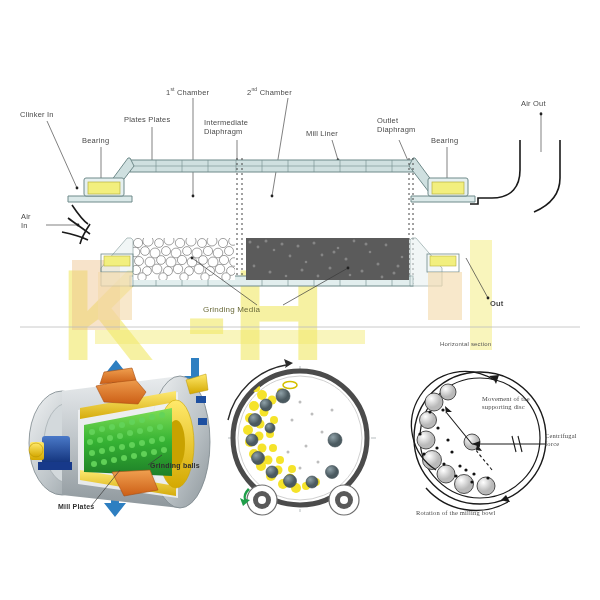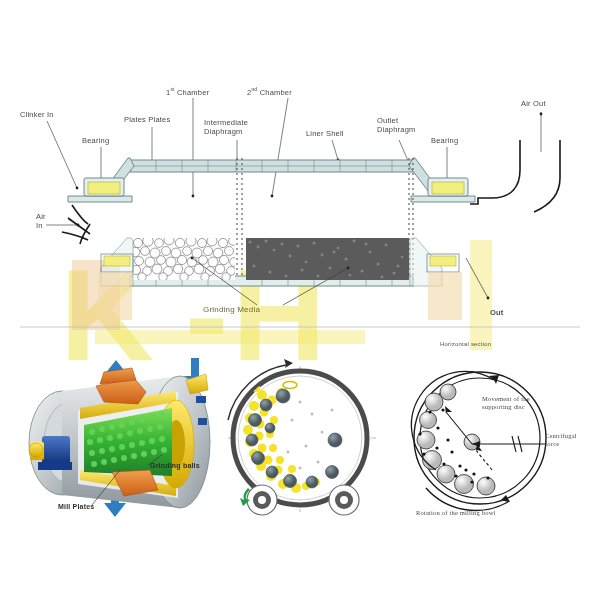--- a/index.html
+++ b/index.html
@@ -510,37 +510,37 @@
   <div class="lbl" style="left:247px;top:85px;">
     <span>2</span><sup>nd</sup>
     <span>Chamber</span>
   </div>
 
   <div class="lbl ctr" style="left:204px;top:118px;">
     <div>Intermediate</div>
     <div>Diaphragm</div>
   </div>
 
-  <div class="lbl" style="left:306px;top:129px;">Liner Shell</div>
+  <div class="lbl" style="left:306px;top:129px;">Mill Liner</div>
 
   <div class="lbl ctr" style="left:377px;top:116px;">
     <div>Outlet</div>
     <div>Diaphragm</div>
   </div>
 
   <div class="lbl" style="left:431px;top:136px;">Bearing</div>
   <div class="lbl" style="left:521px;top:99px;text-align:center;">Air Out</div>
 
-  <div class="lbl ctr" style="left:36px;top:212px;">
+  <div class="lbl ctr" style="left:21px;top:212px;">
     <div>Air</div>
     <div>In</div>
   </div>
 
   <div class="lbl" style="left:203px;top:305px;color:#6a6a3a;font-size:8px;">Grinding Media</div>
-  <div class="lbl" style="left:490px;top:308px;font-weight:600;">Out</div>
+  <div class="lbl" style="left:490px;top:299px;font-weight:600;">Out</div>
   <div class="lbl" style="left:440px;top:340px;font-size:6px;color:#555;">Horizontal section</div>
 
   <div class="lbl" style="left:150px;top:461px;font-weight:700;font-size:7px;color:#2f2f2f;">Grinding balls</div>
   <div class="lbl" style="left:58px;top:502px;font-weight:700;font-size:7px;color:#2f2f2f;">Mill Plates</div>
 
   <div class="lbl ctr ser" style="left:482px;top:395px;font-size:6.5px;line-height:8px;">
     <div>Movement of the</div>
     <div>supporting disc</div>
   </div>
   <div class="lbl ser" style="left:545px;top:432px;font-size:6.5px;line-height:8px;">

